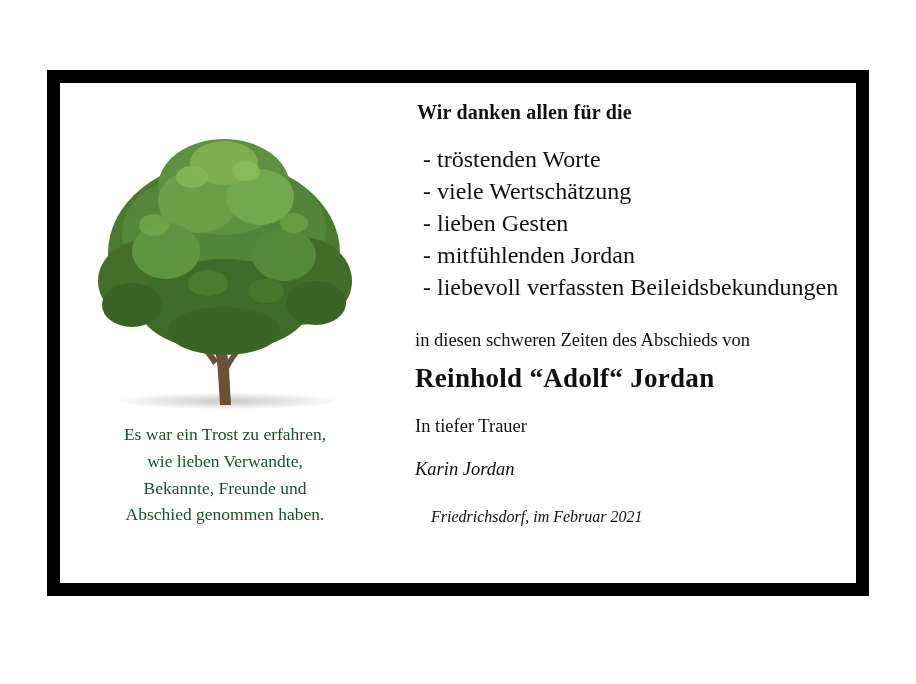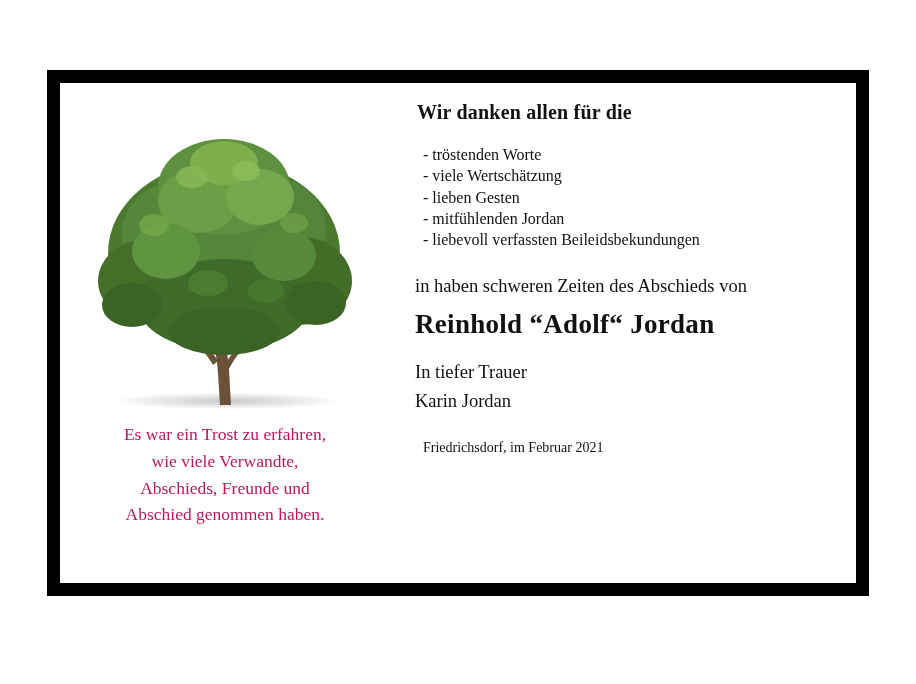--- a/index.html
+++ b/index.html
@@ -76,21 +76,21 @@
   }
 
   .left-text {
     position: absolute;
     left: 0;
     top: 330px;
     width: 310px;
     text-align: center;
     font-size: 17.5px;
     line-height: 1.53;
-    color: #be185d;
+    color: #14532d;
   }
   .left-text div { white-space: nowrap; }
 
   
   .right-col {
     position: absolute;
     left: 353px;
     top: 18px;
     width: 450px;
   }
@@ -100,21 +100,21 @@
     font-size: 20px;
     letter-spacing: 0.2px;
     margin: 0 0 20px 0;
     padding-left: 4px;
   }
 
   .reasons {
     list-style: none;
     margin: 0 0 26px 0;
     padding: 0 0 0 10px;
-    font-size: 16px;
+    font-size: 24px;
     line-height: 1.33;
   }
   .reasons li { white-space: nowrap; }
 
   .context-line {
     font-size: 18.5px;
     margin: 0 0 6px 0;
     padding-left: 2px;
   }
 
@@ -122,35 +122,37 @@
     font-size: 27px;
     font-weight: bold;
     margin: 12px 0 22px 0;
     padding-left: 2px;
     letter-spacing: 0.3px;
     white-space: nowrap;
   }
 
   .mourn-label {
     font-size: 18.5px;
-    margin: 0 0 6px 0;
+    margin: 0 0 20px 0;
     padding-left: 2px;
   }
 
   .mourners {
     font-size: 18.5px;
     line-height: 1.35;
     margin: 0 0 26px 0;
     padding-left: 2px;
+    font-style: italic;
   }
 
   .place-date {
-    font-size: 14px;
-    margin: 8px;
-    padding-left: 2px;
+    font-size: 16px;
+    margin: 16px;
+    padding-left: 2px;
+    font-style: italic;
   }
 </style>
 </head>
 <body>
 
 <div class="page">
   <div class="card-frame">
     <div class="card-inner">
 
       <div class="left-col">
@@ -185,40 +187,40 @@
               <ellipse cx="66" cy="120" rx="15" ry="11" fill="#77a84c" opacity="0.75"></ellipse>
               <ellipse cx="206" cy="118" rx="14" ry="10" fill="#70a147" opacity="0.75"></ellipse>
               <ellipse cx="120" cy="178" rx="20" ry="13" fill="#4f8031" opacity="0.8"></ellipse>
               <ellipse cx="178" cy="186" rx="18" ry="12" fill="#4a7a2d" opacity="0.8"></ellipse>
             </g>
           </svg>
         </div>
 
         <div class="left-text">
           <div>Es war ein Trost zu erfahren,</div>
-          <div>wie viele Verwandte,</div>
-          <div>Abschieds, Freunde und</div>
+          <div>wie lieben Verwandte,</div>
+          <div>Bekannte, Freunde und</div>
           <div>Abschied genommen haben.</div>
         </div>
 
       </div>
 
       <div class="right-col">
 
         <p class="thanks-head">Wir danken allen für die</p>
 
         <ul class="reasons">
           <li>- tröstenden Worte</li>
           <li>- viele Wertschätzung</li>
           <li>- lieben Gesten</li>
           <li>- mitfühlenden Jordan</li>
           <li>- liebevoll verfassten Beileidsbekundungen</li>
         </ul>
 
-        <p class="context-line">in haben schweren Zeiten des Abschieds von</p>
+        <p class="context-line">in diesen schweren Zeiten des Abschieds von</p>
 
         <p class="deceased-name">Reinhold “Adolf“ Jordan</p>
 
         <p class="mourn-label">In tiefer Trauer</p>
 
         <div class="mourners">
           <div>Karin Jordan</div>
         </div>
 
         <p class="place-date">Friedrichsdorf, im Februar 2021</p>

